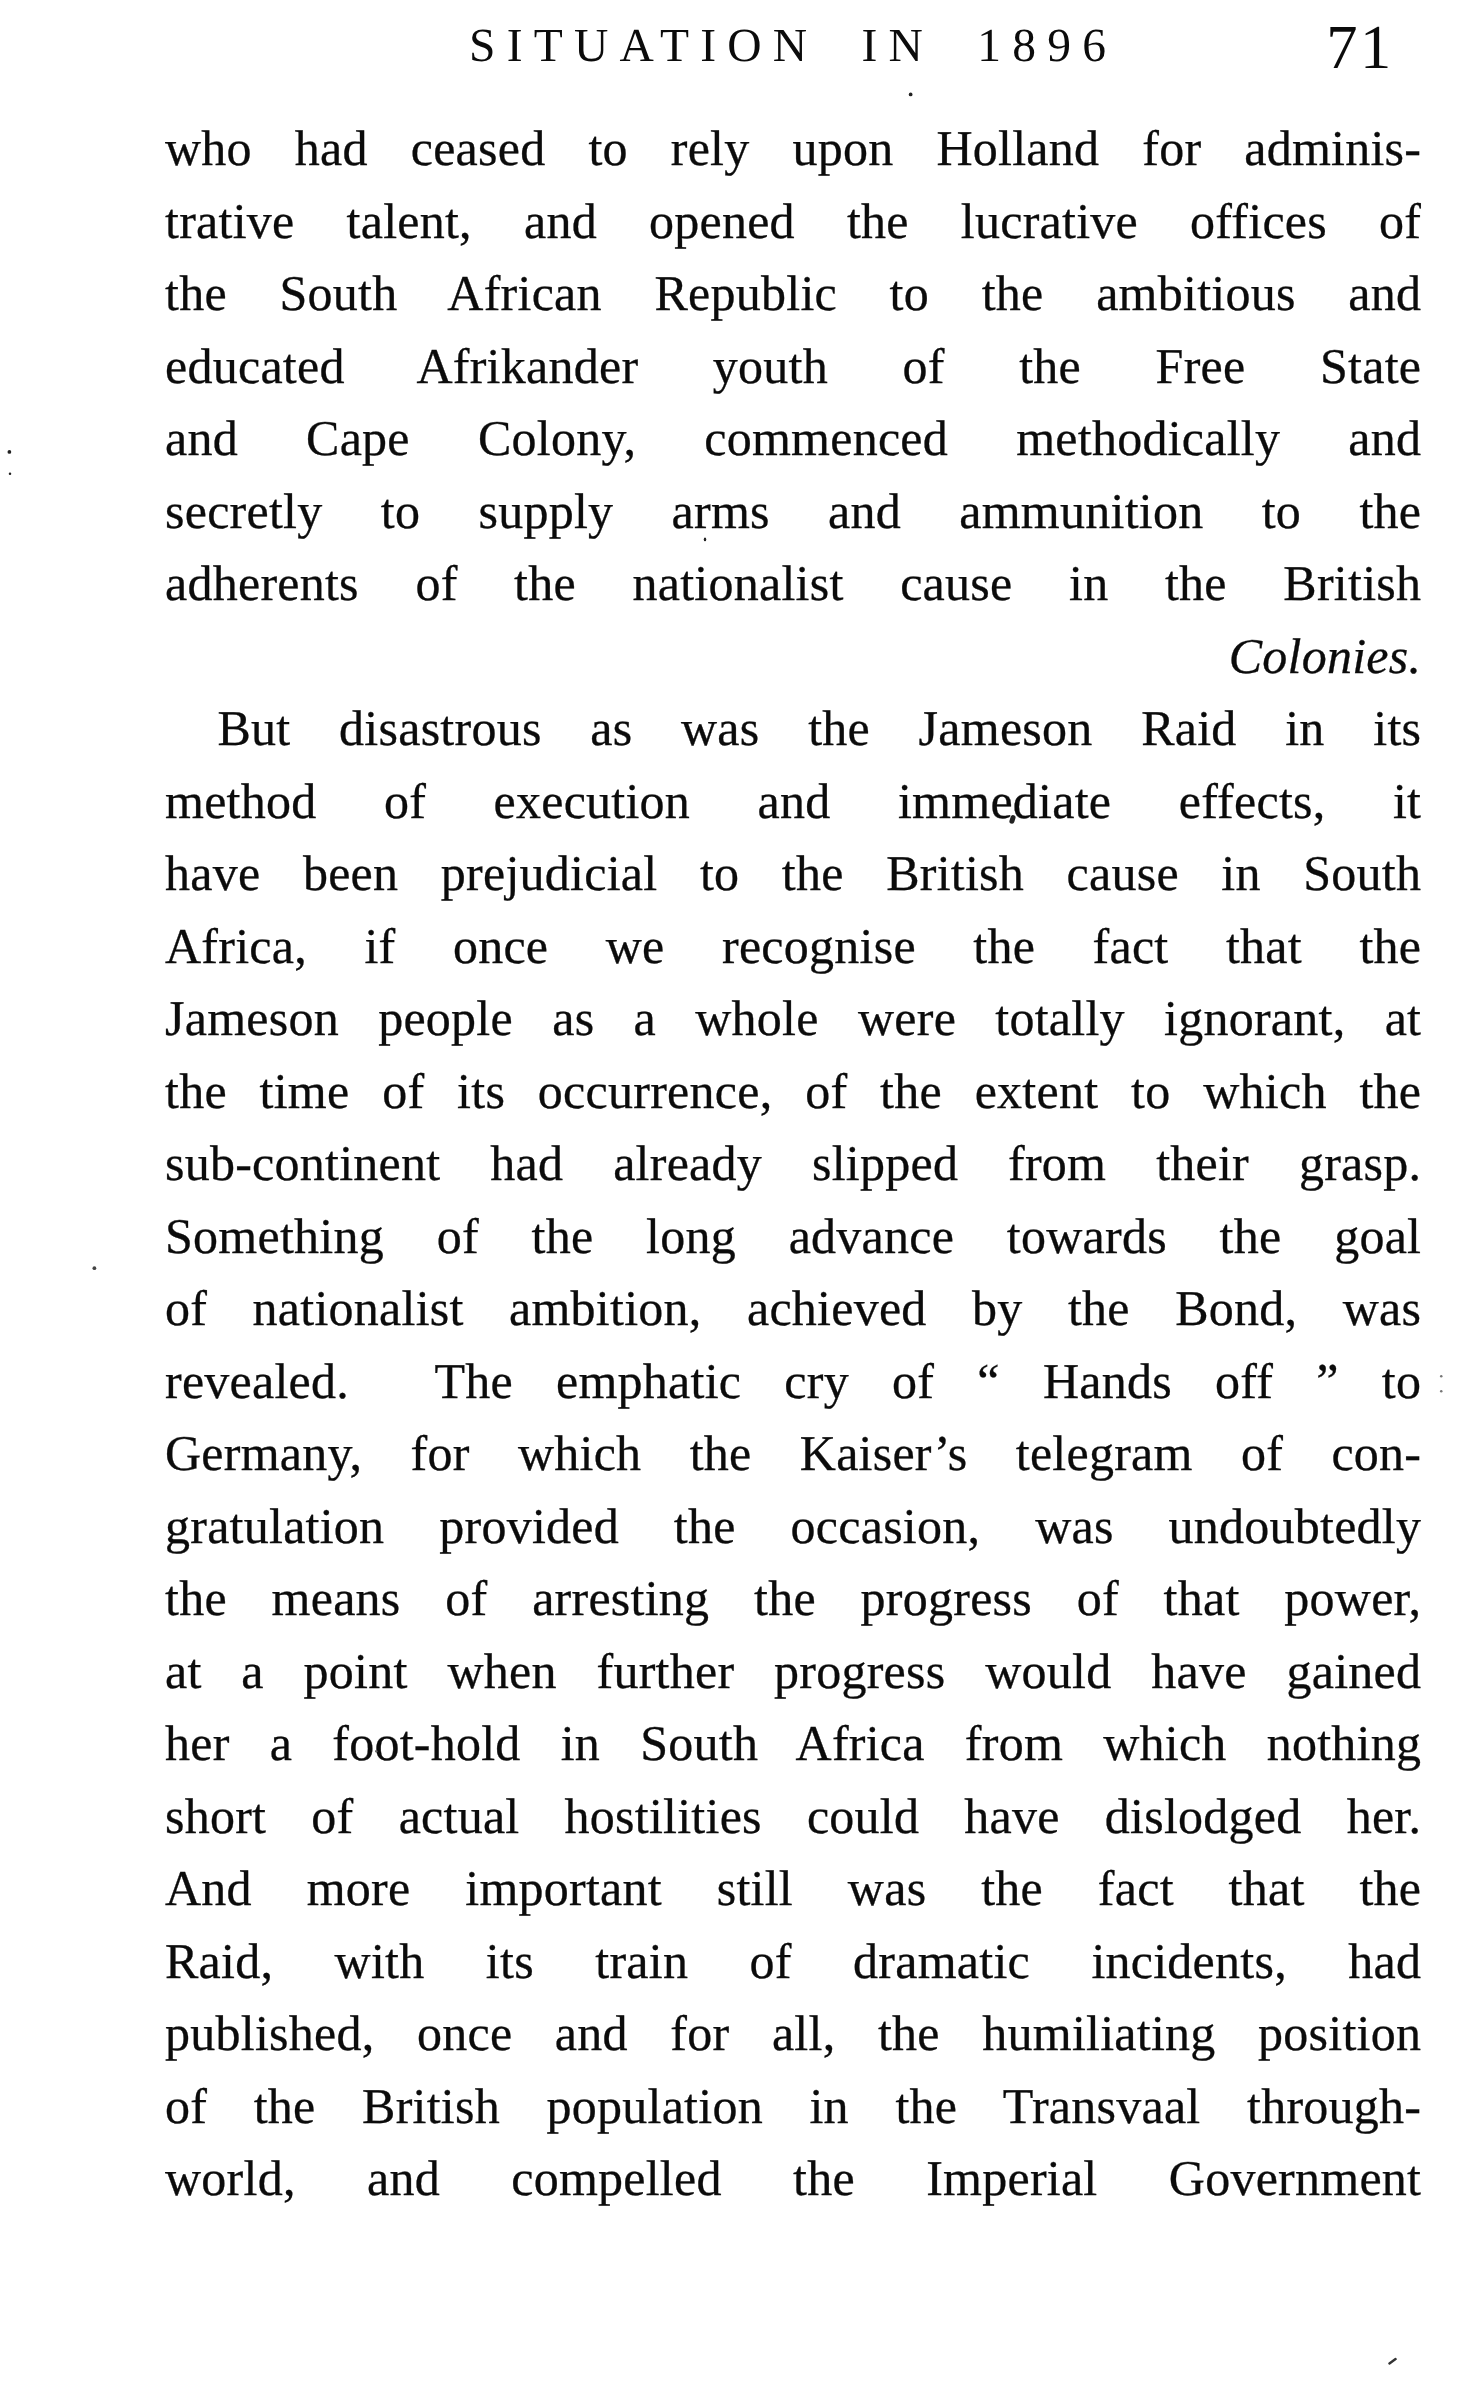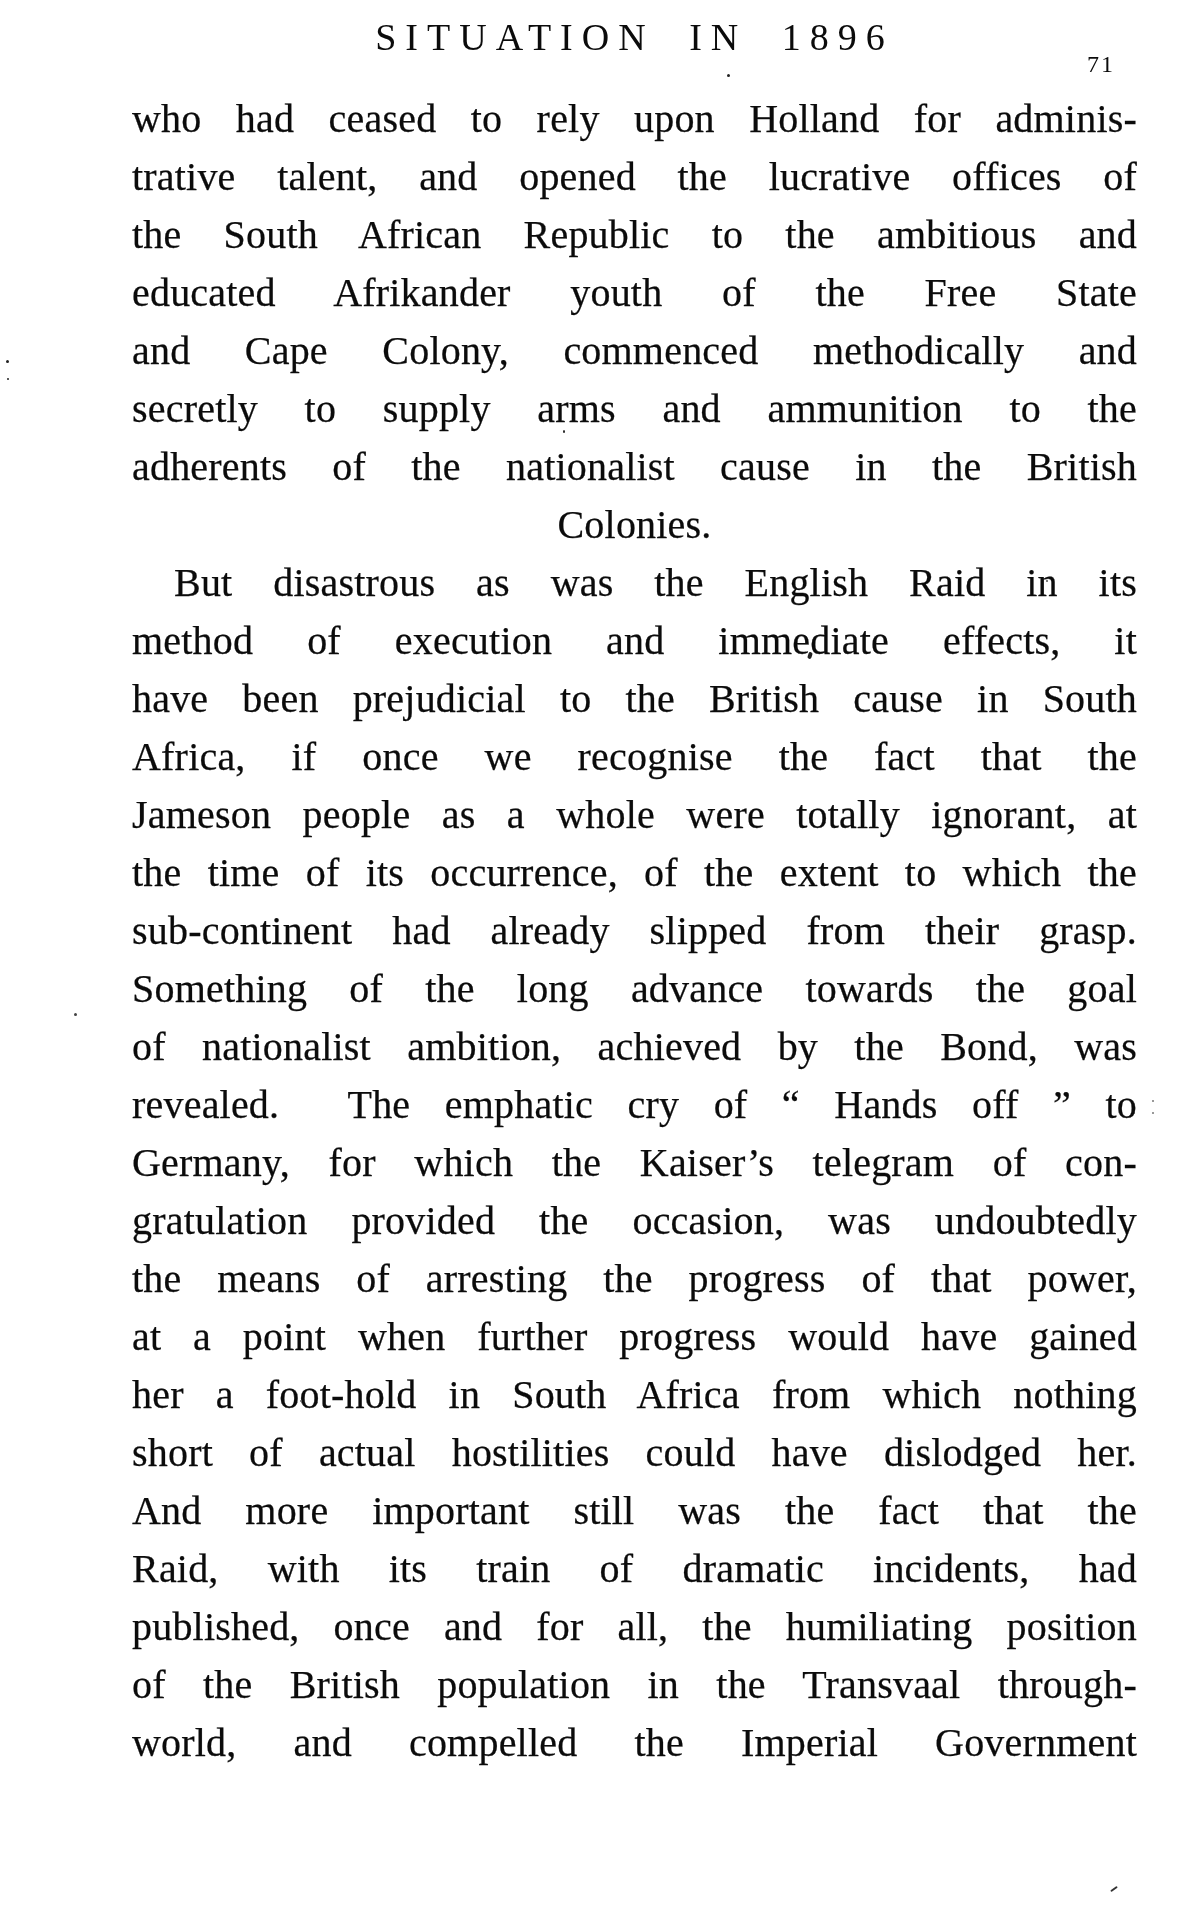--- a/index.html
+++ b/index.html
@@ -29,24 +29,23 @@
   .running-title {
     font-size: 38px;
     letter-spacing: 9px;
     word-spacing: 16px;
     white-space: nowrap;
   }
   .page-number {
     position: absolute;
     right: 22px;
     top: 0;
-    font-size: 24px;
+    font-size: 50px;
     letter-spacing: 2px;
     line-height: 50px;
-    margin-top: 27px;
   }
   
   .body-block {
     position: absolute;
     left: 132px;
     top: 90px;
     width: 1005px;
   }
   .line {
     position: relative;
@@ -58,21 +57,21 @@
     overflow: hidden;
     -webkit-text-stroke: 0.25px #111;
   }
   .line::after {
     content: "";
     display: inline-block;
     width: 100%;
     height: 0;
   }
   .line.indent { text-indent: 42px; }
-  .line.unjust { text-align: center; }
+  .line.unjust { text-align: right; font-style: italic; }
   .line.unjust::after { content: none; }
   
   .speck {
     position: absolute;
     background: #222;
     border-radius: 50%;
   }
 </style>
 </head>
 <body>
@@ -86,21 +85,21 @@
 
   <div class="body-block">
       <div class="line">who had ceased to rely upon Holland for adminis-</div>
       <div class="line">trative talent, and opened the lucrative offices of</div>
       <div class="line">the South African Republic to the ambitious and</div>
       <div class="line">educated Afrikander youth of the Free State</div>
       <div class="line">and Cape Colony, commenced methodically and</div>
       <div class="line">secretly to supply arms and ammunition to the</div>
       <div class="line">adherents of the nationalist cause in the British</div>
       <div class="line unjust">Colonies.</div>
-      <div class="line indent">But disastrous as was the English Raid in its</div>
+      <div class="line indent">But disastrous as was the Jameson Raid in its</div>
       <div class="line">method of execution and immediate effects, it</div>
       <div class="line">have been prejudicial to the British cause in South</div>
       <div class="line">Africa, if once we recognise the fact that the</div>
       <div class="line">Jameson people as a whole were totally ignorant, at</div>
       <div class="line">the time of its occurrence, of the extent to which the</div>
       <div class="line">sub-continent had already slipped from their grasp.</div>
       <div class="line">Something of the long advance towards the goal</div>
       <div class="line">of nationalist ambition, achieved by the Bond, was</div>
       <div class="line">revealed.&nbsp; The emphatic cry of “ Hands off ” to</div>
       <div class="line">Germany, for which the Kaiser’s telegram of con-</div>

